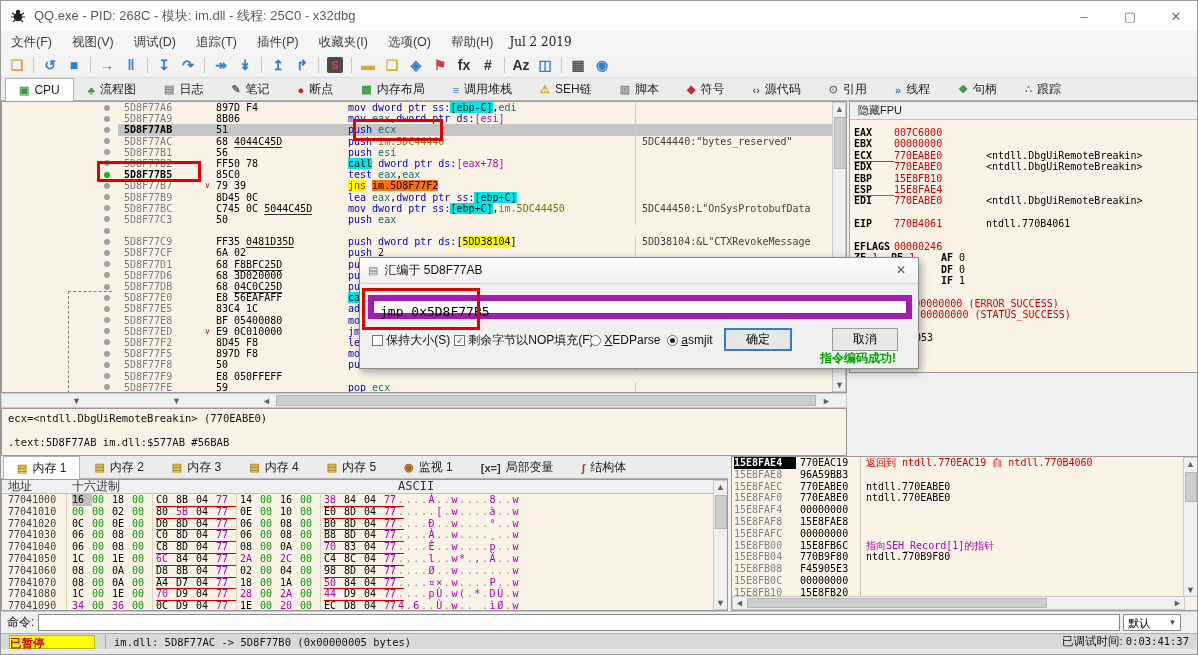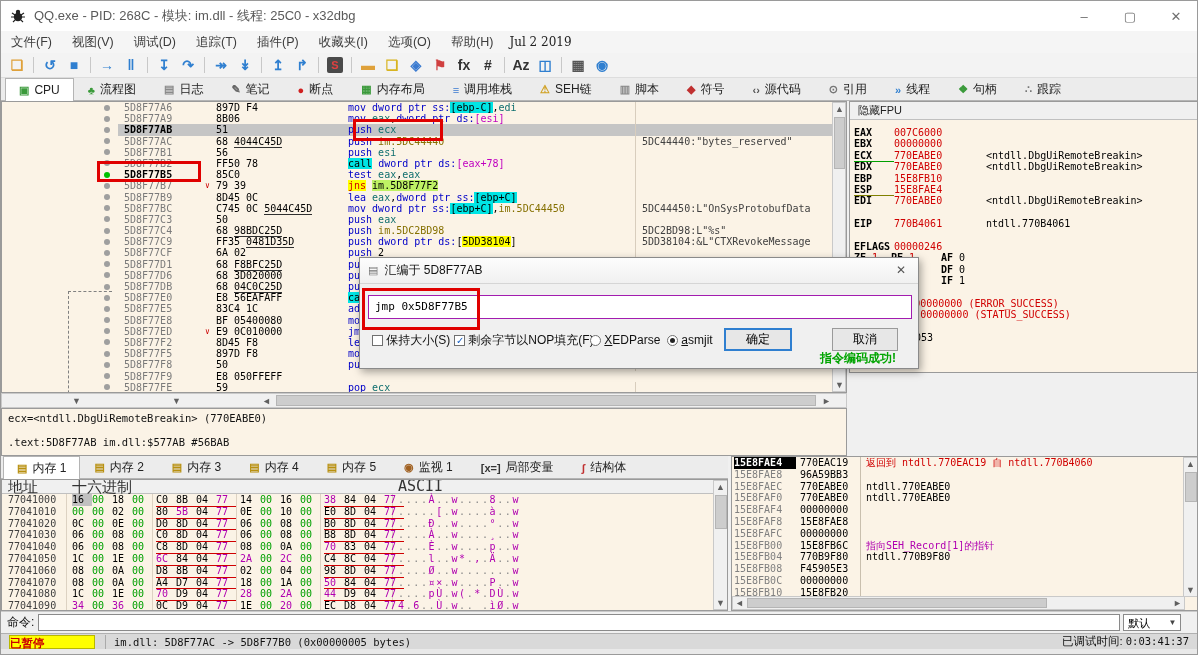--- a/index.html
+++ b/index.html
@@ -47,21 +47,21 @@
   .daddr{width:84px;flex:none;color:#7a7a7a;font-family:"DejaVu Sans Mono",monospace;padding-left:6px;box-sizing:border-box;}
   .daddr.b{color:#000;font-weight:bold;}
   .dbytes{width:146px;flex:none;font-family:"DejaVu Sans Mono",monospace;color:#000;position:relative;padding-left:14px;box-sizing:border-box;}
   .dbytes .u{border-bottom:1px solid #303030;}
   .vmark{position:absolute;left:3px;top:0;color:#cc0000;font-size:8px;}
   .dinstr{width:287px;flex:none;font-family:"DejaVu Sans Mono",monospace;border-right:1px solid #d8cdbd;}
   .dcmt{flex:1;font-family:"DejaVu Sans Mono",monospace;color:#404040;padding-left:6px;}
   .tk-mn{color:#0000c8;}.tk-pl{color:#000;}.tk-reg{color:#0e6e6e;}.tk-im{color:#857000;}
   .tk-mem{color:#c000c0;}.tk-bk{background:#00e5e5;color:#000;}
   .tk-call{background:#00e5e5;color:#000;}.tk-jr{background:#ffff00;color:#d00000;}
-  .tk-jt{background:#bef264;color:#000;}.tk-yhl{background:#ffff00;color:#000;}
+  .tk-jt{background:#f97316;color:#000;}.tk-yhl{background:#ffff00;color:#000;}
   .jline{position:absolute;}
   
   .sb{position:absolute;background:#f0f0f0;border:1px solid #c9c9c9;box-sizing:border-box;}
   .sb .arr{position:absolute;color:#5f5f5f;font-size:9px;line-height:12px;width:13px;text-align:center;}
   .sb .thumb{position:absolute;background:#cdcdcd;border:1px solid #b5b5b5;box-sizing:border-box;}
   
   #infobox{left:0;top:407px;width:846px;height:48px;padding:3px 6px;font-size:10.5px;color:#111;}
   #infobox div{height:12px;line-height:12px;}
   
   #registers{left:848px;top:100px;width:350px;height:272px;}
@@ -89,21 +89,21 @@
   .spin .num{flex:1;padding-left:4px;}
   .spin .ud{width:11px;font-size:6px;color:#444;line-height:7px;text-align:center;}
   .cbx{width:11px;height:11px;background:#fff;border:1px solid #707070;display:inline-block;
        vertical-align:middle;box-sizing:border-box;}
   #argrows{background:#fbf3e6;border-top:1px solid #9a9a9a;height:60px;}
   .arow{height:11.5px;line-height:11.5px;font-size:10px;padding-left:4px;white-space:pre;color:#000;}
   .arow.sel{background:#c5c5c5;}
   
   #memtabs{left:0;top:455px;width:727px;height:23px;padding-left:2px;}
   #memory{left:0;top:478px;width:727px;height:132px;}
-  #memhdr{height:13px;background:#f0f0f0;border-bottom:1px solid #c0c0c0;font-size:15px;color:#333;position:relative;}
+  #memhdr{height:13px;background:#f0f0f0;border-bottom:1px solid #c0c0c0;font-size:12px;color:#333;position:relative;}
   #memhdr span{position:absolute;top:0;line-height:13px;}
   .mrow{height:11.8px;line-height:11.8px;font-size:10px;position:relative;white-space:pre;}
   .maddr{position:absolute;left:6px;color:#404040;}
   .mg{position:absolute;}
   .mg.u{border-bottom:1px solid #d00000;}
   .mb{display:inline-block;width:20px;}
   .mb.k{color:#000;}.mb.g{color:#00a000;}.mb.p{color:#b000b0;}
   .mb.selcell{background:#c0c0c0;}
   .mascii{position:absolute;left:396px;letter-spacing:1.6px;}
   .ac-d{color:#8a8a8a;}.ac-p{color:#b000b0;}
@@ -133,21 +133,21 @@
   #taskbarhint{position:absolute;left:0;top:648px;width:1198px;height:7px;background:#e9e9e9;}
   
   #dialog{position:absolute;left:358px;top:256px;width:560px;height:112px;background:#f0f0f0;
           border:1px solid #8a8a8a;box-shadow:2px 3px 8px rgba(0,0,0,.35);z-index:10;box-sizing:border-box;}
   #dlgtitle{height:25px;background:linear-gradient(#fdfdfd,#f0f0f0);border-bottom:1px solid #d5d5d5;
             display:flex;align-items:center;font-size:12px;color:#111;}
   #dlgtitle .dico{color:#777;font-size:11px;margin:0 6px 0 8px;}
   #dlgclose{position:absolute;right:4px;top:3px;width:26px;height:19px;text-align:center;
             line-height:19px;color:#555;font-size:12px;}
   #dlginput{position:absolute;left:8px;top:37px;width:544px;height:24px;background:#fff;
-            border:1px solid #a21caf;font-family:"DejaVu Sans Mono",monospace;font-size:11px;
+            border:6px solid #a21caf;font-family:"DejaVu Sans Mono",monospace;font-size:13px;
             padding-left:6px;box-sizing:border-box;line-height:22px;color:#000;}
   .dlgctl{position:absolute;top:72px;height:20px;display:flex;align-items:center;font-size:12px;color:#111;}
   .rad{width:11px;height:11px;border:1px solid #707070;border-radius:50%;background:#fff;
        display:inline-block;box-sizing:border-box;position:relative;}
   .rad.on:after{content:"";position:absolute;left:2px;top:2px;width:5px;height:5px;border-radius:50%;background:#222;}
   .cbx.on{background:#fff;}
   .cbx.on:after{content:"✓";color:#1a62c5;font-size:10px;position:relative;left:1px;top:-3px;}
   .dbtn{position:absolute;top:70px;height:23px;background:#e7e7e7;border:1px solid #9a9a9a;
         font-size:12px;text-align:center;line-height:21px;box-sizing:border-box;}
   #btnok{left:364px;width:68px;border:2px solid #2f7fd0;line-height:19px;}
@@ -293,21 +293,21 @@
         <div class="drow"><div class="dgut"></div><div class="ddot"><span class="dot"></span></div><div class="dmain"><span class="daddr">5D8F77A9</span><span class="dbytes"><span>8B06</span></span><span class="dinstr"><span class="tk-mn">mov </span><span class="tk-reg">eax</span><span class="tk-pl">,</span><span class="tk-mn">dword ptr ds:</span><span class="tk-mem">[esi]</span></span><span class="dcmt"></span></div></div>
         <div class="drow"><div class="dgut"></div><div class="ddot"><span class="dot"></span></div><div class="dmain sel"><span class="daddr b">5D8F77AB</span><span class="dbytes"><span>51</span></span><span class="dinstr"><span class="tk-mn">push </span><span class="tk-reg">ecx</span></span><span class="dcmt"></span></div></div>
         <div class="drow"><div class="dgut"></div><div class="ddot"><span class="dot"></span></div><div class="dmain"><span class="daddr">5D8F77AC</span><span class="dbytes"><span>68 </span><span class="u">4044C45D</span></span><span class="dinstr"><span class="tk-mn">push </span><span class="tk-im">im.5DC44440</span></span><span class="dcmt">5DC44440:"bytes_reserved"</span></div></div>
         <div class="drow"><div class="dgut"></div><div class="ddot"><span class="dot"></span></div><div class="dmain"><span class="daddr">5D8F77B1</span><span class="dbytes"><span>56</span></span><span class="dinstr"><span class="tk-mn">push </span><span class="tk-reg">esi</span></span><span class="dcmt"></span></div></div>
         <div class="drow"><div class="dgut"></div><div class="ddot"><span class="dot"></span></div><div class="dmain"><span class="daddr">5D8F77B2</span><span class="dbytes"><span>FF50 78</span></span><span class="dinstr"><span class="tk-call">call</span><span class="tk-pl"> </span><span class="tk-mn">dword ptr ds:</span><span class="tk-mem">[eax+78]</span></span><span class="dcmt"></span></div></div>
         <div class="drow"><div class="dgut"></div><div class="ddot"><span class="dot green"></span></div><div class="dmain"><span class="daddr b">5D8F77B5</span><span class="dbytes"><span>85C0</span></span><span class="dinstr"><span class="tk-mn">test </span><span class="tk-reg">eax</span><span class="tk-pl">,</span><span class="tk-reg">eax</span></span><span class="dcmt"></span></div></div>
         <div class="drow"><div class="dgut"></div><div class="ddot"><span class="dot"></span></div><div class="dmain"><span class="daddr">5D8F77B7</span><span class="dbytes"><span class="vmark">∨</span><span>79 39</span></span><span class="dinstr"><span class="tk-jr">jns</span><span class="tk-pl"> </span><span class="tk-jt">im.5D8F77F2</span></span><span class="dcmt"></span></div></div>
         <div class="drow"><div class="dgut"></div><div class="ddot"><span class="dot"></span></div><div class="dmain"><span class="daddr">5D8F77B9</span><span class="dbytes"><span>8D45 0C</span></span><span class="dinstr"><span class="tk-mn">lea </span><span class="tk-reg">eax</span><span class="tk-pl">,</span><span class="tk-mn">dword ptr ss:</span><span class="tk-bk">[ebp+C]</span></span><span class="dcmt"></span></div></div>
         <div class="drow"><div class="dgut"></div><div class="ddot"><span class="dot"></span></div><div class="dmain"><span class="daddr">5D8F77BC</span><span class="dbytes"><span>C745 0C </span><span class="u">5044C45D</span></span><span class="dinstr"><span class="tk-mn">mov </span><span class="tk-mn">dword ptr ss:</span><span class="tk-bk">[ebp+C]</span><span class="tk-pl">,</span><span class="tk-im">im.5DC44450</span></span><span class="dcmt">5DC44450:L"OnSysProtobufData</span></div></div>
         <div class="drow"><div class="dgut"></div><div class="ddot"><span class="dot"></span></div><div class="dmain"><span class="daddr">5D8F77C3</span><span class="dbytes"><span>50</span></span><span class="dinstr"><span class="tk-mn">push </span><span class="tk-reg">eax</span></span><span class="dcmt"></span></div></div>
-        <div class="drow"><div class="dgut"></div><div class="ddot"><span class="dot"></span></div><div class="dmain"><span class="daddr">5D8F77C4</span><span class="dbytes"><span>68 </span><span class="u">98BDC25D</span></span><span class="dinstr"><span class="tk-mn">push </span><span class="tk-im">im.5DC2BD98</span></span><span class="dcmt">5DC2BD98:L"%s"</span></div></div>
+        <div class="drow"><div class="dgut"></div><div class="ddot"><span class="dot"></span></div></div>
         <div class="drow"><div class="dgut"></div><div class="ddot"><span class="dot"></span></div><div class="dmain"><span class="daddr">5D8F77C9</span><span class="dbytes"><span>FF35 </span><span class="u">0481D35D</span></span><span class="dinstr"><span class="tk-mn">push </span><span class="tk-mn">dword ptr ds:</span><span class="tk-pl">[</span><span class="tk-yhl">5DD38104</span><span class="tk-pl">]</span></span><span class="dcmt">5DD38104:&amp;L"CTXRevokeMessage</span></div></div>
         <div class="drow"><div class="dgut"></div><div class="ddot"><span class="dot"></span></div><div class="dmain"><span class="daddr">5D8F77CF</span><span class="dbytes"><span>6A 02</span></span><span class="dinstr"><span class="tk-mn">push </span><span class="tk-pl">2</span></span><span class="dcmt"></span></div></div>
         <div class="drow"><div class="dgut"></div><div class="ddot"><span class="dot"></span></div><div class="dmain"><span class="daddr">5D8F77D1</span><span class="dbytes"><span>68 </span><span class="u">F8BFC25D</span></span><span class="dinstr"><span class="tk-mn">push </span><span class="tk-im">im.5DC2BFF8</span></span><span class="dcmt">5DC2BFF8:L"func"</span></div></div>
         <div class="drow"><div class="dgut"></div><div class="ddot"><span class="dot"></span></div><div class="dmain"><span class="daddr">5D8F77D6</span><span class="dbytes"><span>68 3D020000</span></span><span class="dinstr"><span class="tk-mn">push </span><span class="tk-pl">23D</span></span><span class="dcmt"></span></div></div>
         <div class="drow"><div class="dgut"></div><div class="ddot"><span class="dot"></span></div><div class="dmain"><span class="daddr">5D8F77DB</span><span class="dbytes"><span>68 </span><span class="u">04C0C25D</span></span><span class="dinstr"><span class="tk-mn">push </span><span class="tk-im">im.5DC2C004</span></span><span class="dcmt"></span></div></div>
         <div class="drow"><div class="dgut"></div><div class="ddot"><span class="dot"></span></div><div class="dmain"><span class="daddr">5D8F77E0</span><span class="dbytes"><span>E8 56EAFAFF</span></span><span class="dinstr"><span class="tk-call">call</span><span class="tk-pl"> </span><span class="tk-im">im.5D8A623B</span></span><span class="dcmt"></span></div></div>
         <div class="drow"><div class="dgut"></div><div class="ddot"><span class="dot"></span></div><div class="dmain"><span class="daddr">5D8F77E5</span><span class="dbytes"><span>83C4 1C</span></span><span class="dinstr"><span class="tk-mn">add </span><span class="tk-reg">esp</span><span class="tk-pl">,</span><span class="tk-pl">1C</span></span><span class="dcmt"></span></div></div>
         <div class="drow"><div class="dgut"></div><div class="ddot"><span class="dot"></span></div><div class="dmain"><span class="daddr">5D8F77E8</span><span class="dbytes"><span>BF 05400080</span></span><span class="dinstr"><span class="tk-mn">mov </span><span class="tk-reg">edi</span><span class="tk-pl">,</span><span class="tk-pl">80004005</span></span><span class="dcmt"></span></div></div>
         <div class="drow"><div class="dgut"></div><div class="ddot"><span class="dot"></span></div><div class="dmain"><span class="daddr">5D8F77ED</span><span class="dbytes"><span class="vmark">∨</span><span>E9 0C010000</span></span><span class="dinstr"><span class="tk-mn">jmp </span><span class="tk-im">im.5D8F78FE</span></span><span class="dcmt"></span></div></div>
         <div class="drow"><div class="dgut"></div><div class="ddot"><span class="dot"></span></div><div class="dmain"><span class="daddr">5D8F77F2</span><span class="dbytes"><span>8D45 F8</span></span><span class="dinstr"><span class="tk-mn">lea </span><span class="tk-reg">eax</span><span class="tk-pl">,</span><span class="tk-mn">dword ptr ss:</span><span class="tk-bk">[ebp-8]</span></span><span class="dcmt"></span></div></div>

